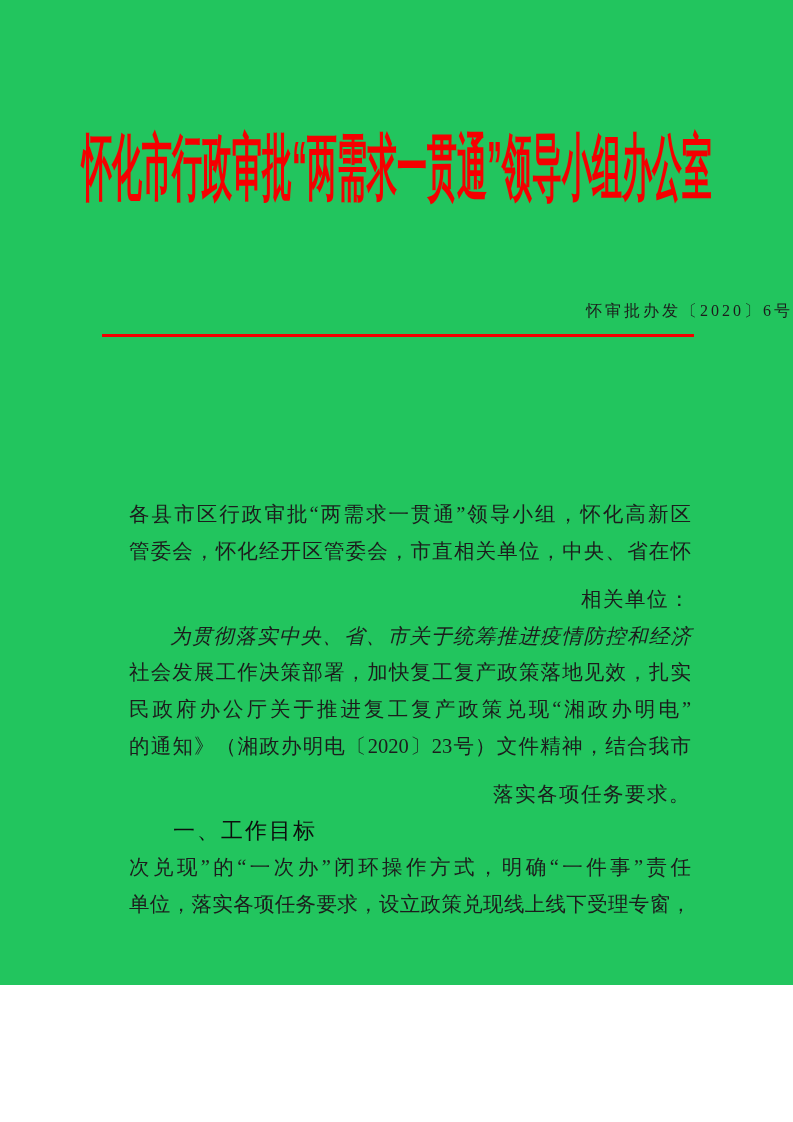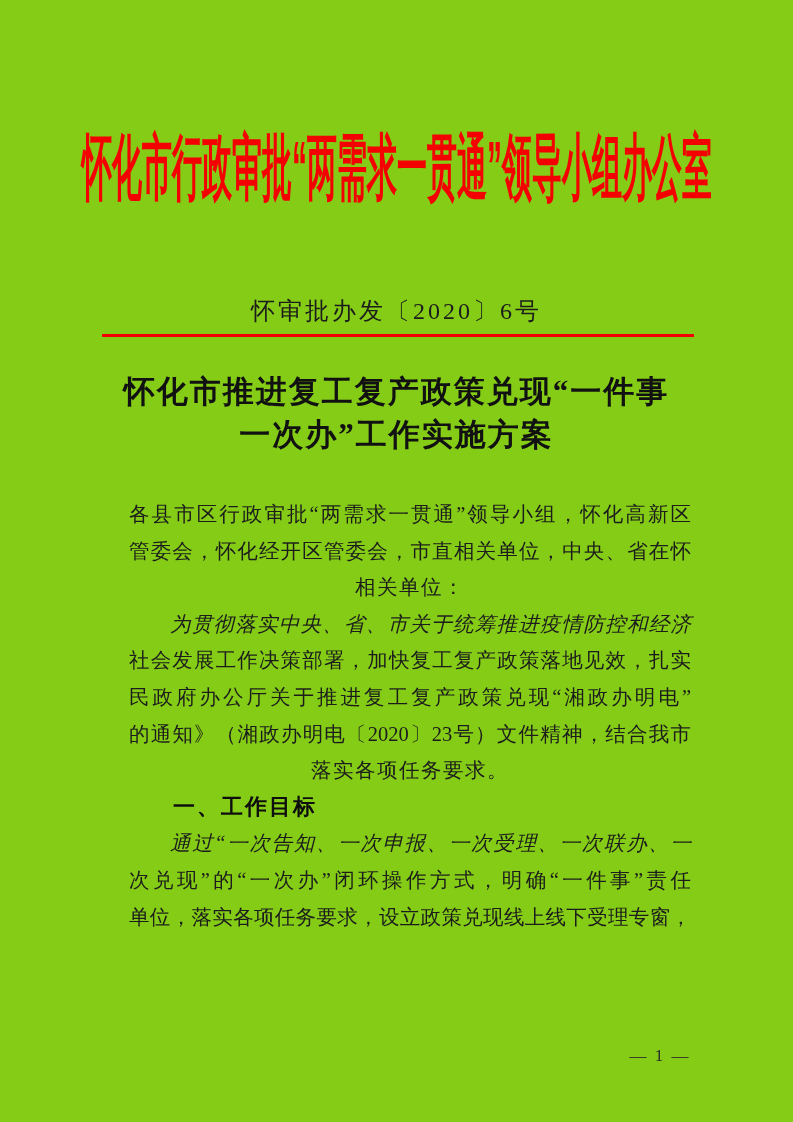--- a/index.html
+++ b/index.html
@@ -3,22 +3,22 @@
 <meta charset="utf-8">
 <style>
   html, body {
     margin: 0;
     padding: 0;
     background: #ffffff;
   }
   .page {
     position: relative;
     width: 793px;
-    height: 1122px;
-    background: #84cc16;
+    height: 985px;
+    background: #22c55e;
     overflow: hidden;
     font-family: "Liberation Serif", "DejaVu Serif", serif;
     color: #1c1c1c;
   }
   .org-title-svg {
     position: absolute;
     top: 122px;
     left: 0;
     width: 793px;
     height: 88px;
@@ -26,22 +26,22 @@
   }
   .org-title-svg text {
     font-family: "Liberation Sans", "DejaVu Sans", sans-serif;
     font-weight: 900;
   }
   .doc-number {
     position: absolute;
     top: 296px;
     left: 0;
     width: 793px;
-    text-align: center;
-    font-size: 24px;
+    text-align: right;
+    font-size: 16px;
     line-height: 30px;
     letter-spacing: 3px;
     color: #1c1c1c;
   }
   .red-line {
     position: absolute;
     top: 334px;
     left: 102px;
     width: 592px;
     height: 3px;
@@ -65,30 +65,31 @@
     width: 562px;
     font-size: 20.5px;
     line-height: 36.6px;
     color: #1c1c1c;
   }
   .jline {
     text-align: justify;
     text-align-last: justify;
   }
   .lline {
-    text-align: center;
+    text-align: right;
     letter-spacing: 1.5px;
+    margin-top: 12px;
   }
   .indent {
     text-indent: 2em;
     font-style: italic;
   }
   .hline {
     font-family: "Liberation Sans", "DejaVu Sans", sans-serif;
-    font-weight: bold;
+    font-weight: normal;
     font-size: 22px;
     padding-left: 2em;
     letter-spacing: 2px;
     color: #0d0d0d;
   }
   .page-number {
     position: absolute;
     top: 1046px;
     left: 620px;
     width: 80px;
@@ -104,38 +105,33 @@
 <div class="page">
 
   <svg class="org-title-svg" viewBox="0 0 793 88" xmlns="http://www.w3.org/2000/svg">
     <text x="397" y="70" font-size="72" text-anchor="middle" textLength="630" lengthAdjust="spacingAndGlyphs" stroke-width="1.5" fill="#f50000">怀化市行政审批“两需求一贯通”领导小组办公室</text>
   </svg>
 
   <div class="doc-number">怀审批办发〔2020〕6号</div>
 
   <div class="red-line" style="background-color: rgb(245, 0, 0);"></div>
 
-  <div class="doc-title">
-    <div>怀化市推进复工复产政策兑现“一件事</div>
-    <div>一次办”工作实施方案</div>
-  </div>
 
   <div class="doc-body">
     <div class="jline">各县市区行政审批“两需求一贯通”领导小组，怀化高新区</div>
     <div class="jline">管委会，怀化经开区管委会，市直相关单位，中央、省在怀</div>
     <div class="lline">相关单位：</div>
 
     <div class="jline indent">为贯彻落实中央、省、市关于统筹推进疫情防控和经济</div>
     <div class="jline">社会发展工作决策部署，加快复工复产政策落地见效，扎实</div>
     <div class="jline">民政府办公厅关于推进复工复产政策兑现“湘政办明电”</div>
     <div class="jline">的通知》（湘政办明电〔2020〕23号）文件精神，结合我市</div>
     <div class="lline">落实各项任务要求。</div>
 
     <div class="hline">一、工作目标</div>
 
-    <div class="jline indent">通过“一次告知、一次申报、一次受理、一次联办、一</div>
     <div class="jline">次兑现”的“一次办”闭环操作方式，明确“一件事”责任</div>
     <div class="jline">单位，落实各项任务要求，设立政策兑现线上线下受理专窗，</div>
   </div>
 
   <div class="page-number">— 1 —</div>
 
 </div>
 
 </body></html>

